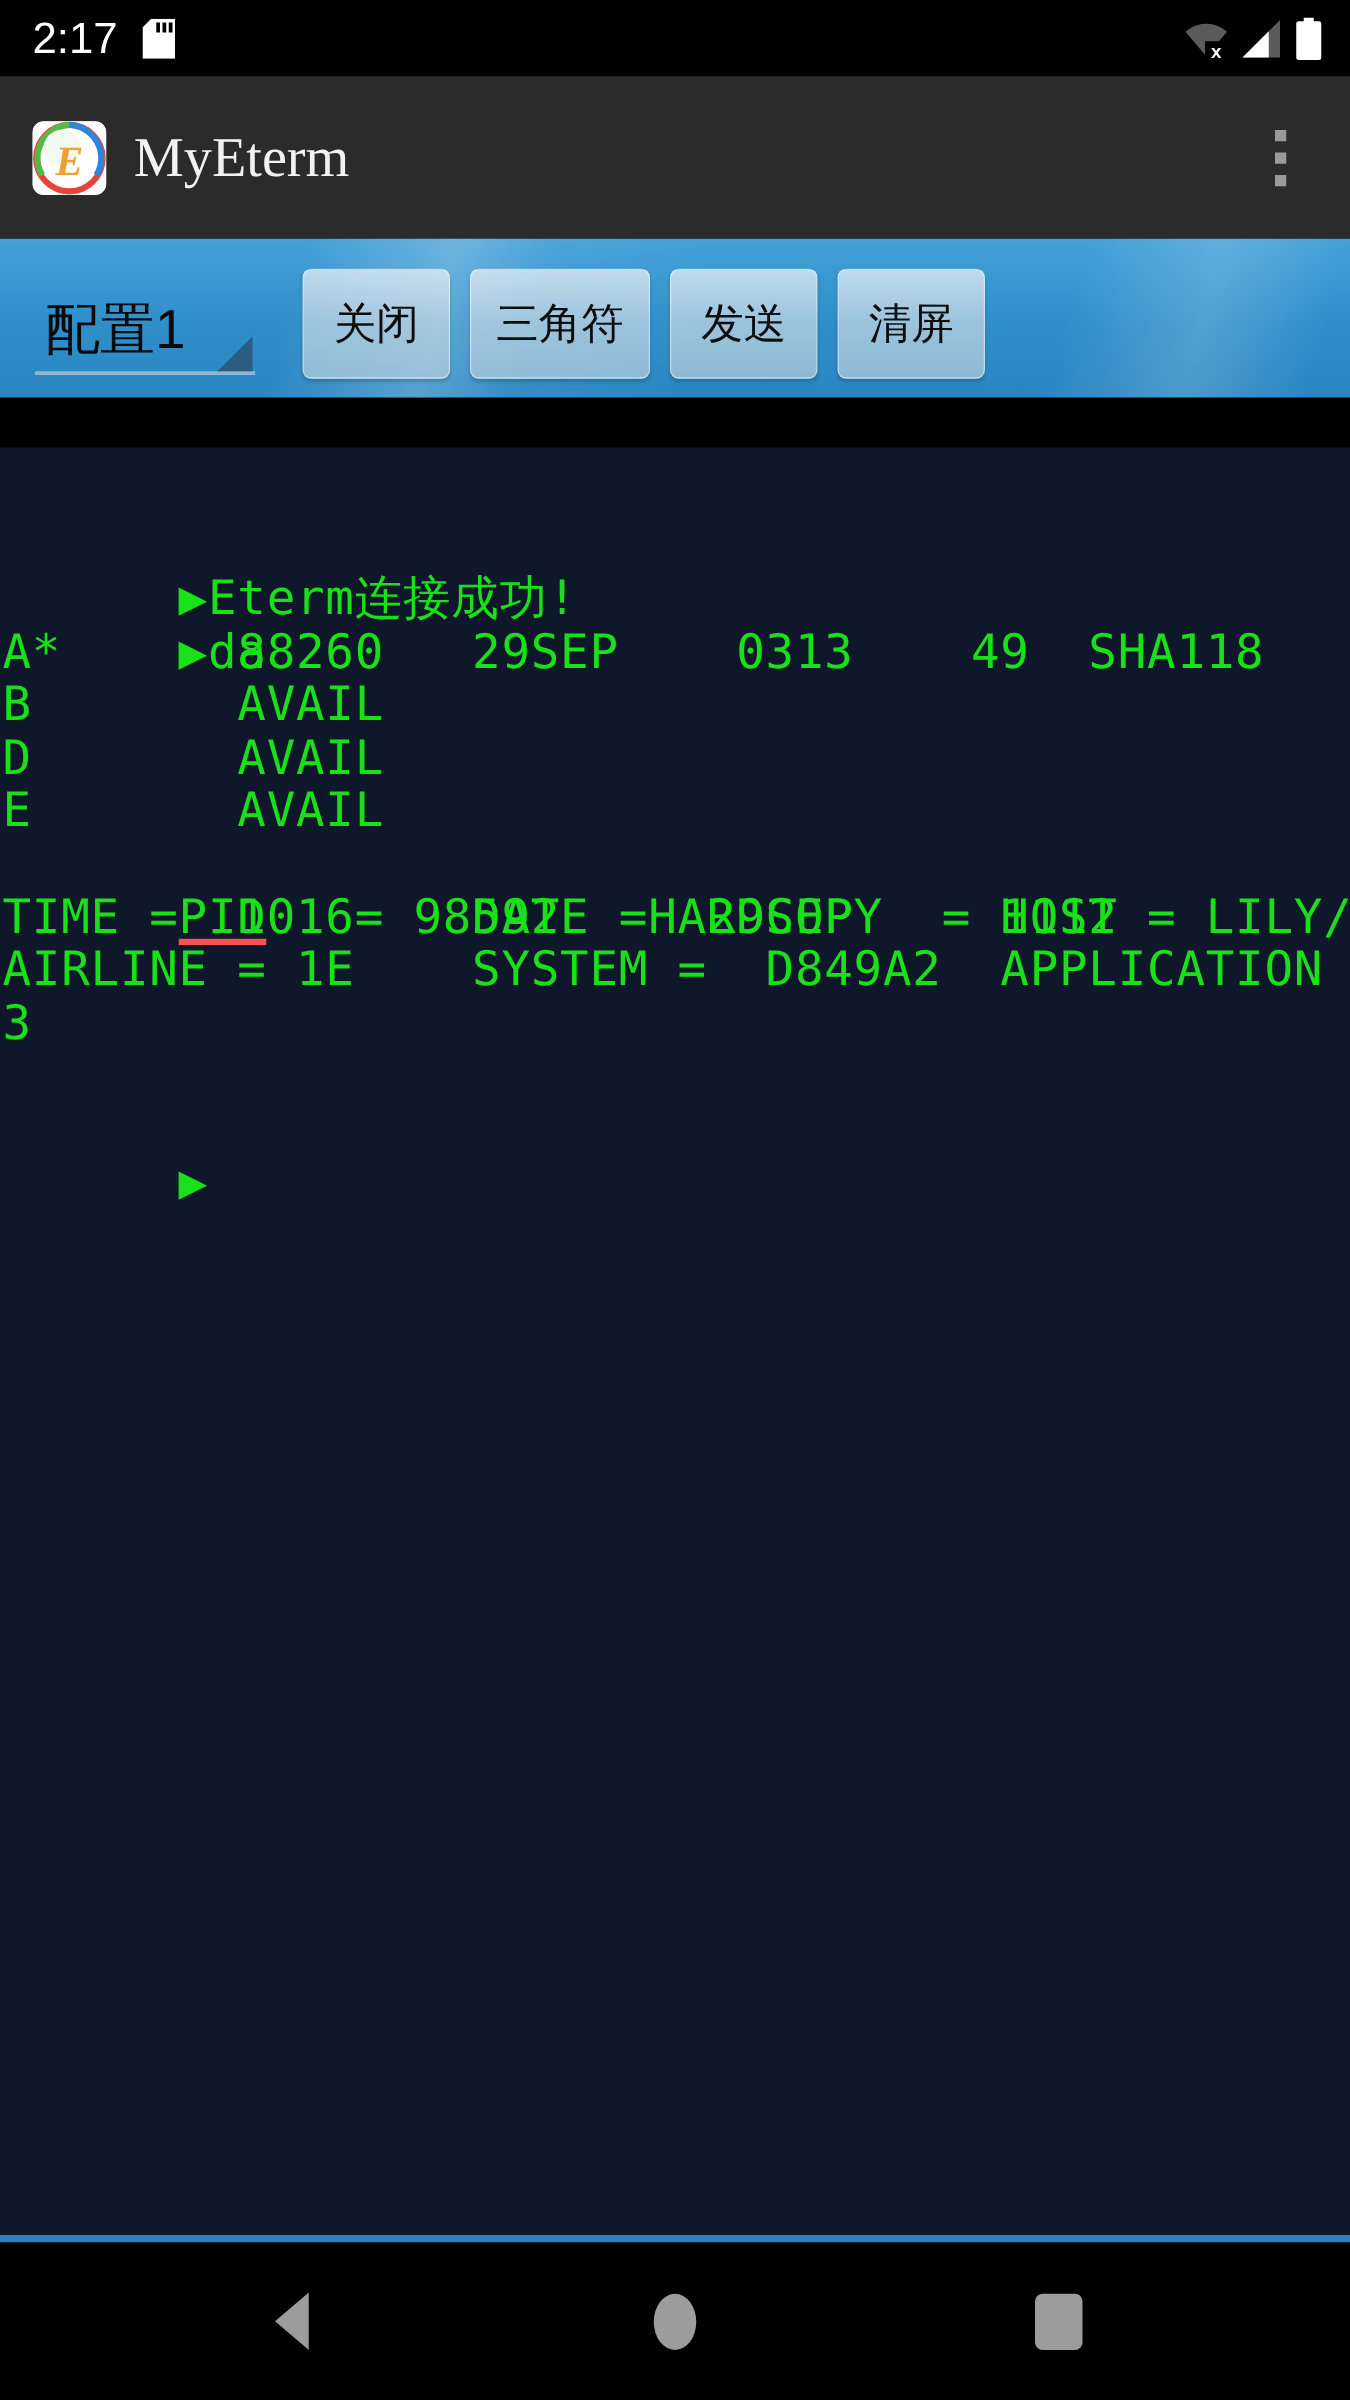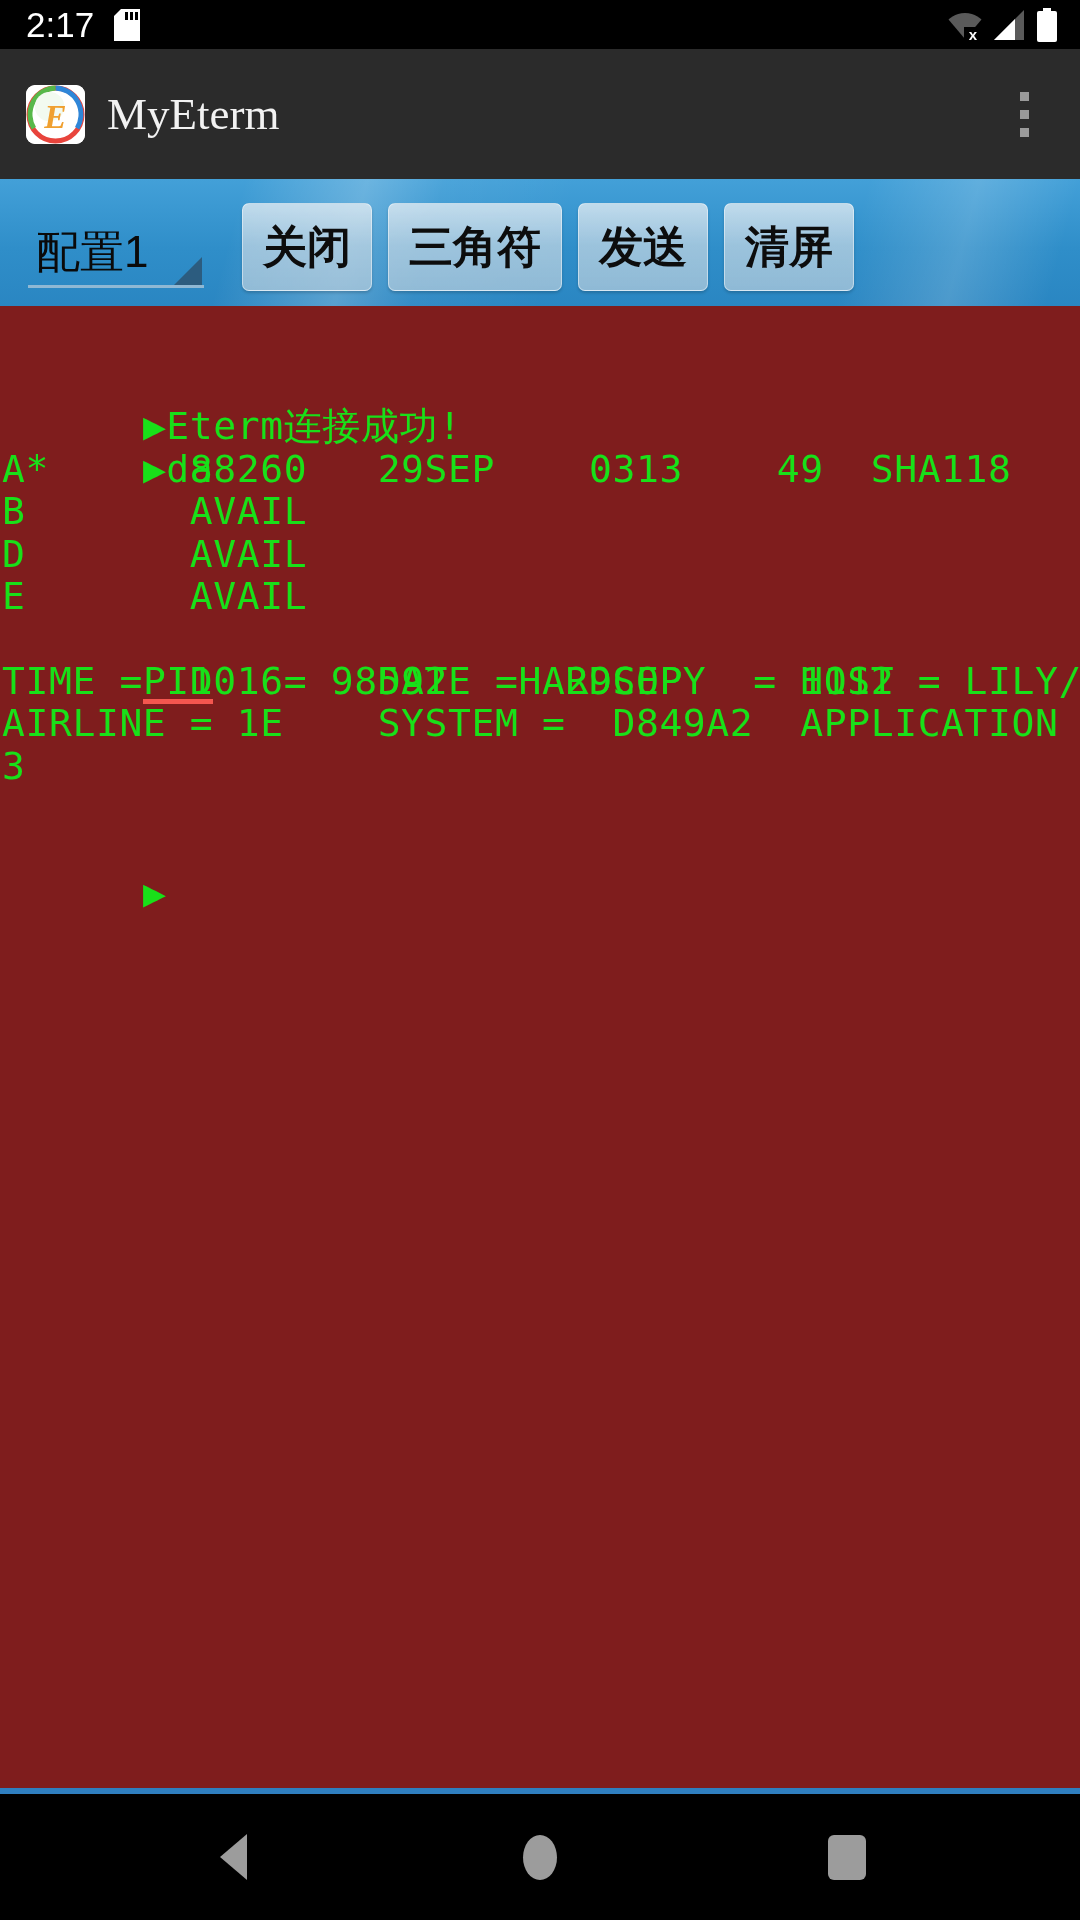--- a/index.html
+++ b/index.html
@@ -20,21 +20,21 @@
     width: 1080px;
     height: 1920px;
     background: #000000;
     display: flex;
     flex-direction: column;
   }
 
   
   .status-bar {
     position: relative;
-    height: 49px;
+    height: 61px;
     background: #000000;
     flex: 0 0 auto;
     display: flex;
     align-items: center;
     padding: 0 22px 0 26px;
     box-sizing: border-box;
   }
   .status-left {
     display: flex;
     align-items: center;
@@ -174,39 +174,39 @@
     min-width: 118px;
     height: 88px;
     padding: 0 20px;
     border: 1px solid rgba(255,255,255,0.45);
     border-radius: 7px;
     background: linear-gradient(180deg,
         rgba(225,235,242,0.80) 0%,
         rgba(186,210,226,0.78) 48%,
         rgba(168,198,218,0.80) 100%);
     color: #0d0d0d;
-    font-size: 44px;
+    font-size: 34px;
     font-family: "Liberation Sans", sans-serif;
     display: flex;
     align-items: center;
     justify-content: center;
     box-sizing: border-box;
     box-shadow: 0 2px 3px rgba(0,0,0,0.18);
     white-space: nowrap;
-    font-weight: bold;
   }
 
   
   .terminal {
     position: relative;
     flex: 1 1 auto;
-    background: #7f1d1d;
+    background: #0f172a;
     overflow: hidden;
     padding: 57px 0 0 0;
     box-sizing: border-box;
+    margin-top: 40px;
   }
   .term-line {
     color: #19e019;
     font-family: "DejaVu Sans Mono", "Liberation Mono", monospace;
     font-size: 38px;
     line-height: 42.4px;
     white-space: pre;
     letter-spacing: 0.6px;
     padding-left: 2px;
     height: 42.4px;

